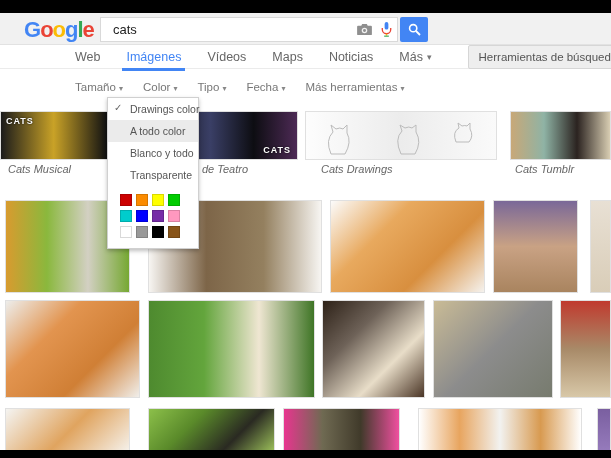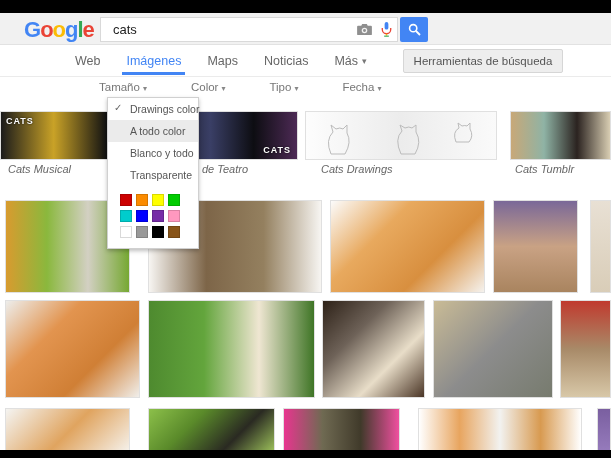--- a/index.html
+++ b/index.html
@@ -19,35 +19,35 @@
   #search-box { position:absolute; left:100px; top:4px; width:298px; height:25px;
                 background:#fff; border:1px solid #d9d9d9; display:flex; align-items:center; }
   #search-input { flex:1; border:none; outline:none; font-size:13px; color:#222;
                   padding:0 6px 0 12px; font-family:"Liberation Sans",sans-serif; background:transparent; }
   .box-icon { width:22px; height:25px; display:flex; align-items:center; justify-content:center; cursor:pointer; }
   #search-button { position:absolute; left:400px; top:4px; width:28px; height:25px;
                    background:#4285f4; border:none; border-radius:2px; cursor:pointer;
                    display:flex; align-items:center; justify-content:center; }
 
   
-  #nav-row { position:absolute; left:0; top:45px; width:611px; height:32px; background:#fff;
+  #nav-row { position:absolute; left:0; top:45px; width:611px; height:24px; background:#fff;
              border-bottom:1px solid #ebebeb; display:flex; align-items:center; padding-left:75px; }
   .nav-tab { font-size:12.5px; color:#666; margin-right:26px; cursor:pointer; position:relative;
              height:32px; display:flex; align-items:center; white-space:nowrap; }
   .nav-tab.active { color:#4285f4; }
   .nav-tab.active::after { content:""; position:absolute; left:-4px; right:-4px; bottom:2px;
              height:3px; background:#4285f4; }
   .nav-arrow { font-size:9px; color:#777; margin-left:4px; }
   #tools-button { font-size:11.5px; color:#555; background:#eee; border:1px solid #d6d6d6;
              border-radius:2px; padding:5px 10px; cursor:pointer; margin-left:10px; white-space:nowrap; }
 
   
   #filter-row { position:absolute; left:0; top:77px; width:611px; height:20px; background:#fff;
                 display:flex; align-items:center; padding-left:75px; }
-  .filter-item { font-size:11.5px; color:#777; margin-right:20px; cursor:pointer; white-space:nowrap;margin-left:24px; }
+  .filter-item { font-size:11.5px; color:#777; margin-right:20px; cursor:pointer; white-space:nowrap; }
   .filter-arrow { font-size:8px; color:#888; margin-left:3px; }
 
   
   #color-menu { position:absolute; left:107px; top:97px; width:92px; background:#fff;
                 border:1px solid #d0d0d0; box-shadow:0 2px 4px rgba(0,0,0,.25); z-index:40; }
   .menu-item { position:relative; font-size:10.5px; color:#555; padding:5px 6px 5px 22px;
                cursor:pointer; white-space:nowrap; }
   .menu-item.highlighted { background:#ebebeb; }
   .menu-check { position:absolute; left:6px; top:4px; font-size:10px; color:#666; }
   #swatch-grid { display:grid; grid-template-columns:repeat(4,12px); gap:4px;
@@ -98,37 +98,41 @@
   </div>
 
   <div id="nav-row">
     <div class="nav-tab">
         <span>Web</span>
       </div>
     <div class="nav-tab active">
         <span>Imágenes</span>
       </div>
     <div class="nav-tab">
+        <span>Vídeos</span>
+      </div>
+    <div class="nav-tab">
         <span>Maps</span>
       </div>
     <div class="nav-tab">
         <span>Noticias</span>
       </div>
     <div class="nav-tab">
       <span>Más</span>
       <span class="nav-arrow">▾</span>
     </div>
     <button id="tools-button">Herramientas de búsqueda</button>
   </div>
 
   <div id="filter-row">
     <span class="filter-item"><span>Tamaño</span><span class="filter-arrow">▾</span></span>
     <span class="filter-item"><span>Color</span><span class="filter-arrow">▾</span></span>
     <span class="filter-item"><span>Tipo</span><span class="filter-arrow">▾</span></span>
     <span class="filter-item"><span>Fecha</span><span class="filter-arrow">▾</span></span>
+    <span class="filter-item"><span>Más herramientas</span><span class="filter-arrow">▾</span></span>
   </div>
 
   <div class="strip" style="left: 0px; top: 111px; width: 160px; height: 49px; background: linear-gradient(90deg, rgb(27, 27, 27), rgb(201, 162, 39), rgb(18, 18, 18), rgb(58, 45, 16));">
     <span class="overlay-text ov-tl">CATS</span>
   </div>
   <div class="strip" style="left: 166px; top: 111px; width: 132px; height: 49px; background: linear-gradient(90deg, rgb(22, 22, 30), rgb(58, 63, 102), rgb(13, 13, 18), rgb(77, 42, 85));">
     <span class="overlay-text ov-br">CATS</span>
   </div>
   <div class="strip" style="left: 305px; top: 111px; width: 192px; height: 49px; background: linear-gradient(90deg, rgb(253, 253, 253), rgb(236, 236, 236), rgb(250, 250, 250));">
     <svg width="192" height="49" viewBox="0 0 192 49">

